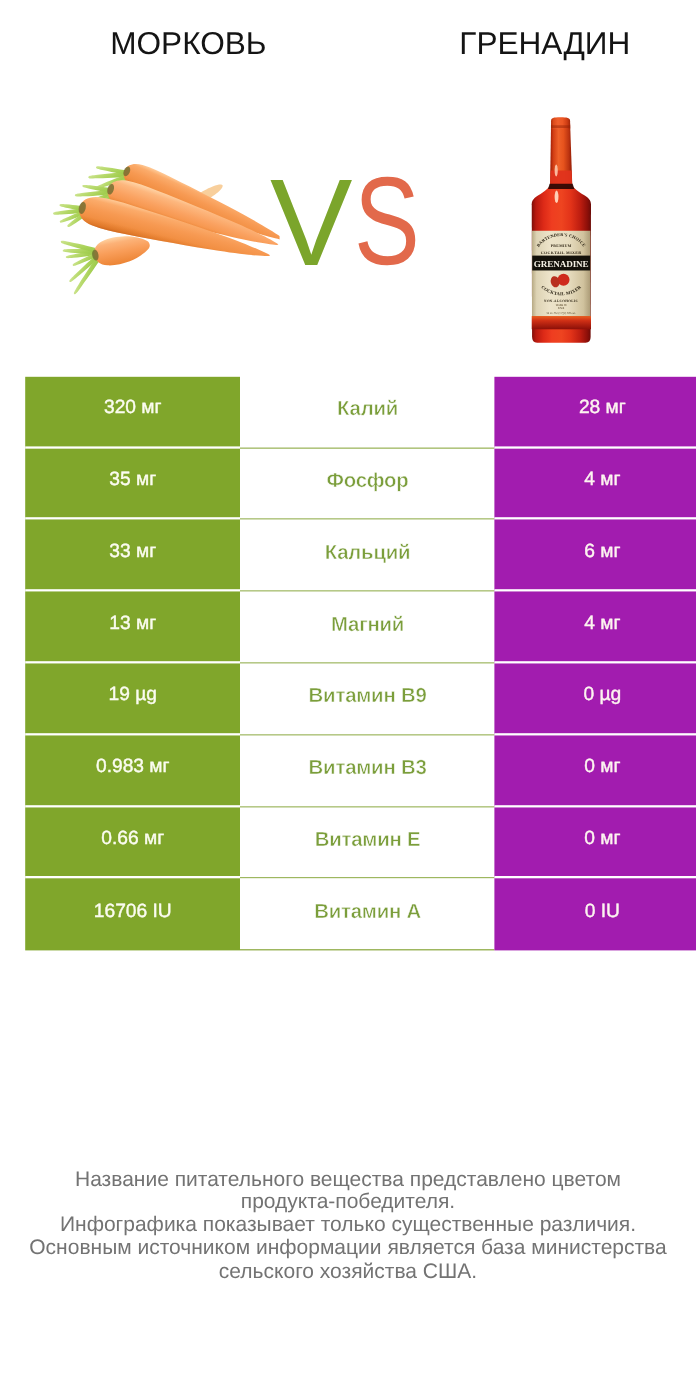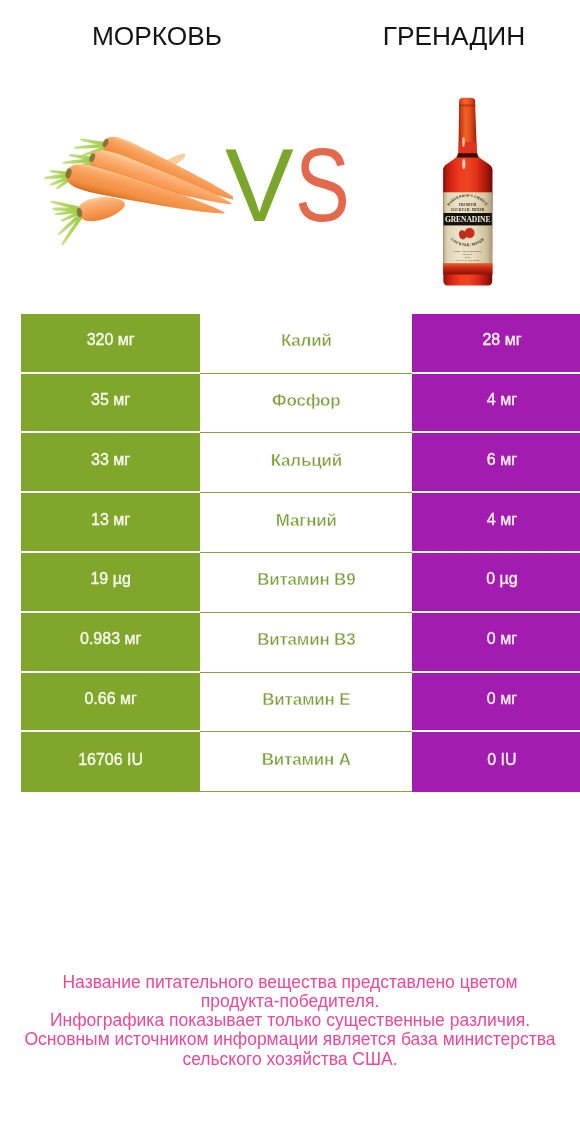--- a/index.html
+++ b/index.html
@@ -28,21 +28,21 @@
             line-height:1;}
   td.lv{width:179.3px;background:#80a62b;color:#fbfcf0;font-size:16px;font-weight:400;-webkit-text-stroke:0.35px #fbfcf0;
         border-bottom:2.4px solid #ffffff;}
   td.nm{width:212px;background:#ffffff;color:#7b9e3b;font-size:17px;font-weight:700;letter-spacing:-0.2px;-webkit-text-stroke:0.45px #ffffff;
         border-bottom:1.2px solid #87a63a;}
   td.rv{width:179.3px;background:#a21caf;color:#fdf4f0;font-size:16px;font-weight:400;-webkit-text-stroke:0.35px #fdf4f0;
         border-bottom:2.4px solid #ffffff;}
   #nutri tr:last-child td.lv,#nutri tr:last-child td.rv{border-bottom:none;}
 
   #footer{position:absolute;left:0;top:972.5px;width:580px;text-align:center;
-          font-size:17.5px;color:#ec4899;line-height:19.25px;font-weight:400;letter-spacing:0px;}
+          font-size:17.5px;color:#737373;line-height:19.25px;font-weight:400;letter-spacing:0px;}
 </style>
 </head>
 <body>
 
 <div class="page">
 
   <div class="title" id="title-left">Морковь</div>
   <div class="title" id="title-right">Гренадин</div>
 
   <svg id="carrot-img" width="195" height="112" viewBox="0 0 195 112" xmlns="http://www.w3.org/2000/svg">

